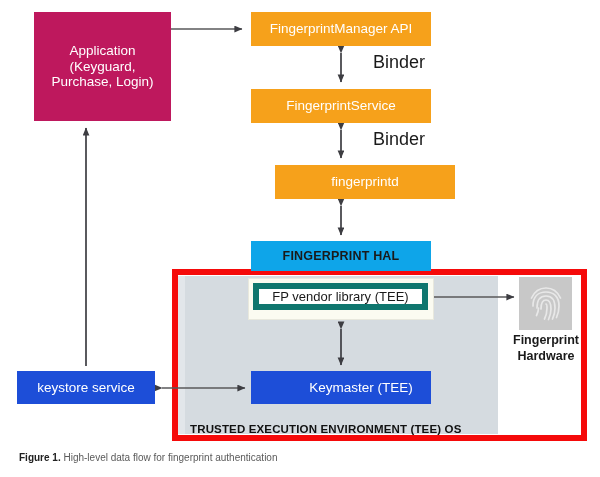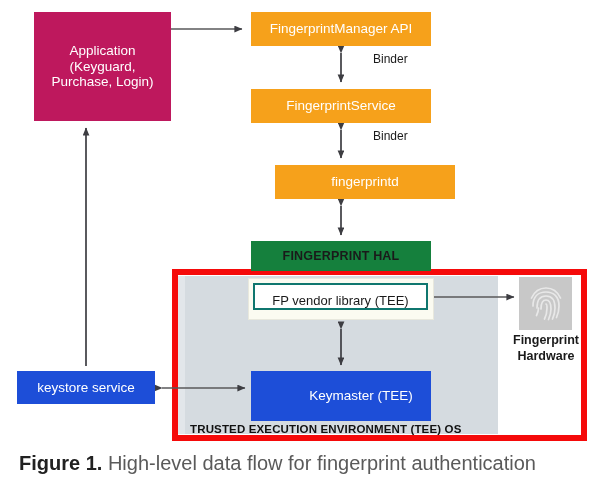--- a/index.html
+++ b/index.html
@@ -46,35 +46,35 @@
     color: #ffffff;
     font-size: 13.5px;
   }
   .fpm-api  { top: 12px; }
   .fps      { top: 89px; }
   .fpd      { top: 165px; margin-left: 24px; }
 
   
   .hal-box {
     left: 251px; top: 241px; width: 180px; height: 30px;
-    background: #15803d;
+    background: #0ea5e9;
     color: #1a1a1a;
     font-size: 12.5px;
     font-weight: bold;
     letter-spacing: 0.2px;
   }
 
   
   .cyan-box {
     background: #1d4ed8;
     color: #ffffff;
     font-size: 13.5px;
   }
   .keystore { left: 17px; top: 371px; width: 138px; height: 33px; }
-  .keymaster{ left: 251px; top: 371px; width: 180px; height: 50px; padding-left: 40px; }
+  .keymaster{ left: 251px; top: 371px; width: 180px; height: 33px; padding-left: 40px; }
 
   
   .tee-frame {
     position: absolute;
     left: 172px; top: 269px; width: 415px; height: 172px;
     border: 6px solid #f50a0a;
     box-sizing: border-box;
     background: transparent;
   }
   .tee-panel {
@@ -102,24 +102,24 @@
     position: absolute;
     left: 248px; top: 278px; width: 186px; height: 42px;
     background: #fbfbf1;
     border: 1px solid #e8e8dd;
     box-sizing: border-box;
   }
   .fpvendor-box {
     position: absolute;
     left: 253px; top: 283px; width: 175px; height: 27px;
     background: #ffffff;
-    border: 2px solid #0f766e;
+    border: 6px solid #0f766e;
     box-sizing: border-box;
     display: flex;
-    align-items: flex-end;
+    align-items: flex-start;
     justify-content: center;
     font-size: 13px;
     color: #1a1a1a;
   }
 
   
   .fp-hw-square {
     position: absolute;
     left: 519px; top: 277px; width: 53px; height: 53px;
     background: #c8c8c8;
@@ -133,39 +133,39 @@
     text-align: center;
     font-size: 12.5px;
     color: #1a1a1a;
     line-height: 1.25;
     font-weight: bold;
   }
 
   
   .binder-label {
     position: absolute;
-    font-size: 12px;
+    font-size: 18px;
     color: #1a1a1a;
     white-space: nowrap;
   }
   .binder-1 { left: 373px; top: 52px; }
   .binder-2 { left: 373px; top: 129px; }
 
   
   .arrow-svg {
     position: absolute;
     left: 0; top: 0; width: 600px; height: 477px;
     pointer-events: none;
   }
 
   
   .caption {
     position: absolute;
     left: 19px; top: 452px;
-    font-size: 20px;
+    font-size: 10px;
     color: #5a5a5a;
     white-space: nowrap;
   }
   .caption b {
     color: #212121;
     font-weight: bold;
   }
 </style>
 </head>
 <body>

